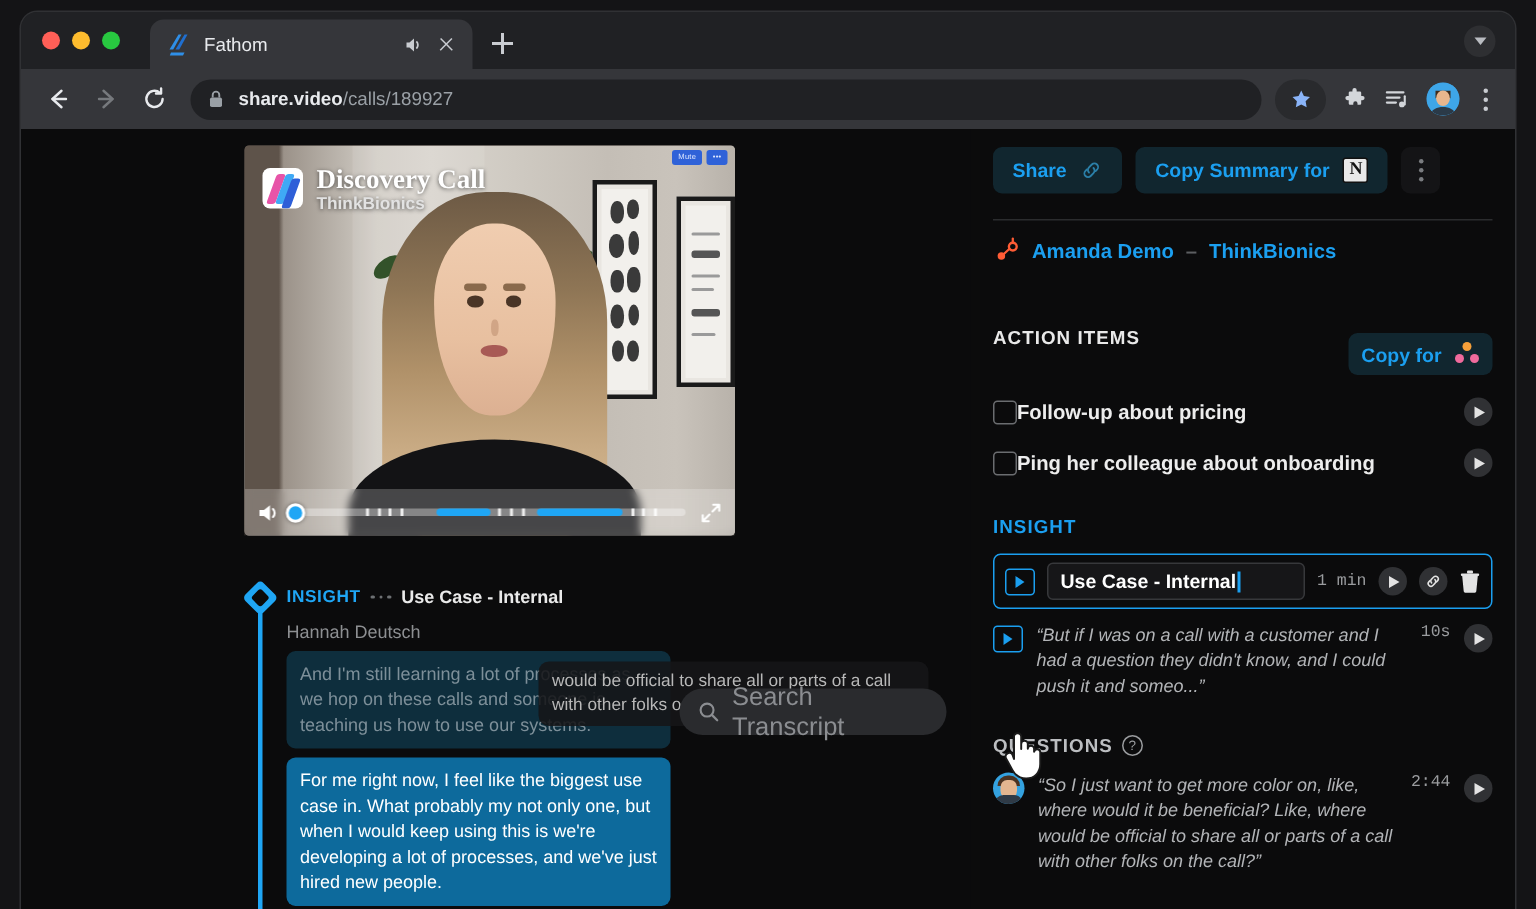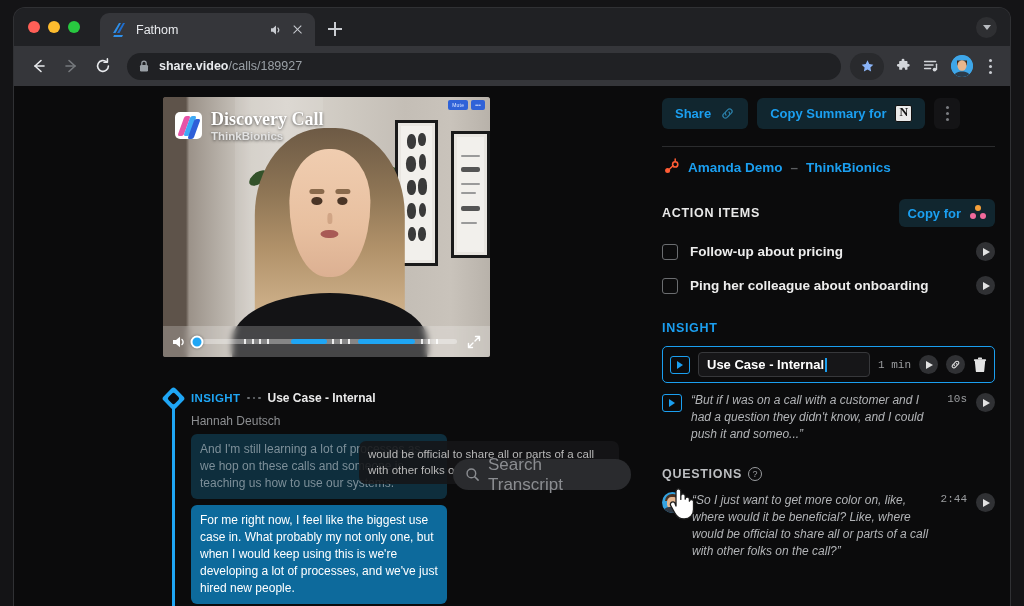--- a/index.html
+++ b/index.html
@@ -463,26 +463,26 @@
   .hs-link { font-size: 13.5px; font-weight: bold; color: #1b9ff0; }
   .hs-dash { color: #5c5e61; font-size: 13.5px; font-weight: bold; }
 
   .ai-head { display: flex; align-items: center; justify-content: space-between; margin-top: 23px; }
   .copy-asana {
     background: #11262f;
     border-radius: 6px;
     height: 28px;
     display: flex; align-items: center; gap: 8px;
     padding: 4px 9px;
-    color: #1b9ff0; font-size: 13px; font-weight: bold;
+    color: #1b9ff0; font-size: 13px; font-weight: bold; margin-top: 23px;
   }
   .asana-ic { width: 17px; height: 17px; position: relative; flex: 0 0 17px; }
   .asana-ic i { position: absolute; width: 6px; height: 6px; border-radius: 50%; display: block; }
 
-  .ai-row { display: flex; align-items: center; gap: 12px; margin-top: 15px; }
+  .ai-row { display: flex; align-items: center; margin-top: 15px; }
   .chk {
     width: 16px; height: 16px;
     border: 1.6px solid #6b6d70;
     border-radius: 3px;
     flex: 0 0 16px;
   }
   .ai-text { flex: 1; font-size: 13.5px; font-weight: bold; color: #ededed; }
   .play {
     width: 19px; height: 19px; border-radius: 50%;
     background: #303134;

